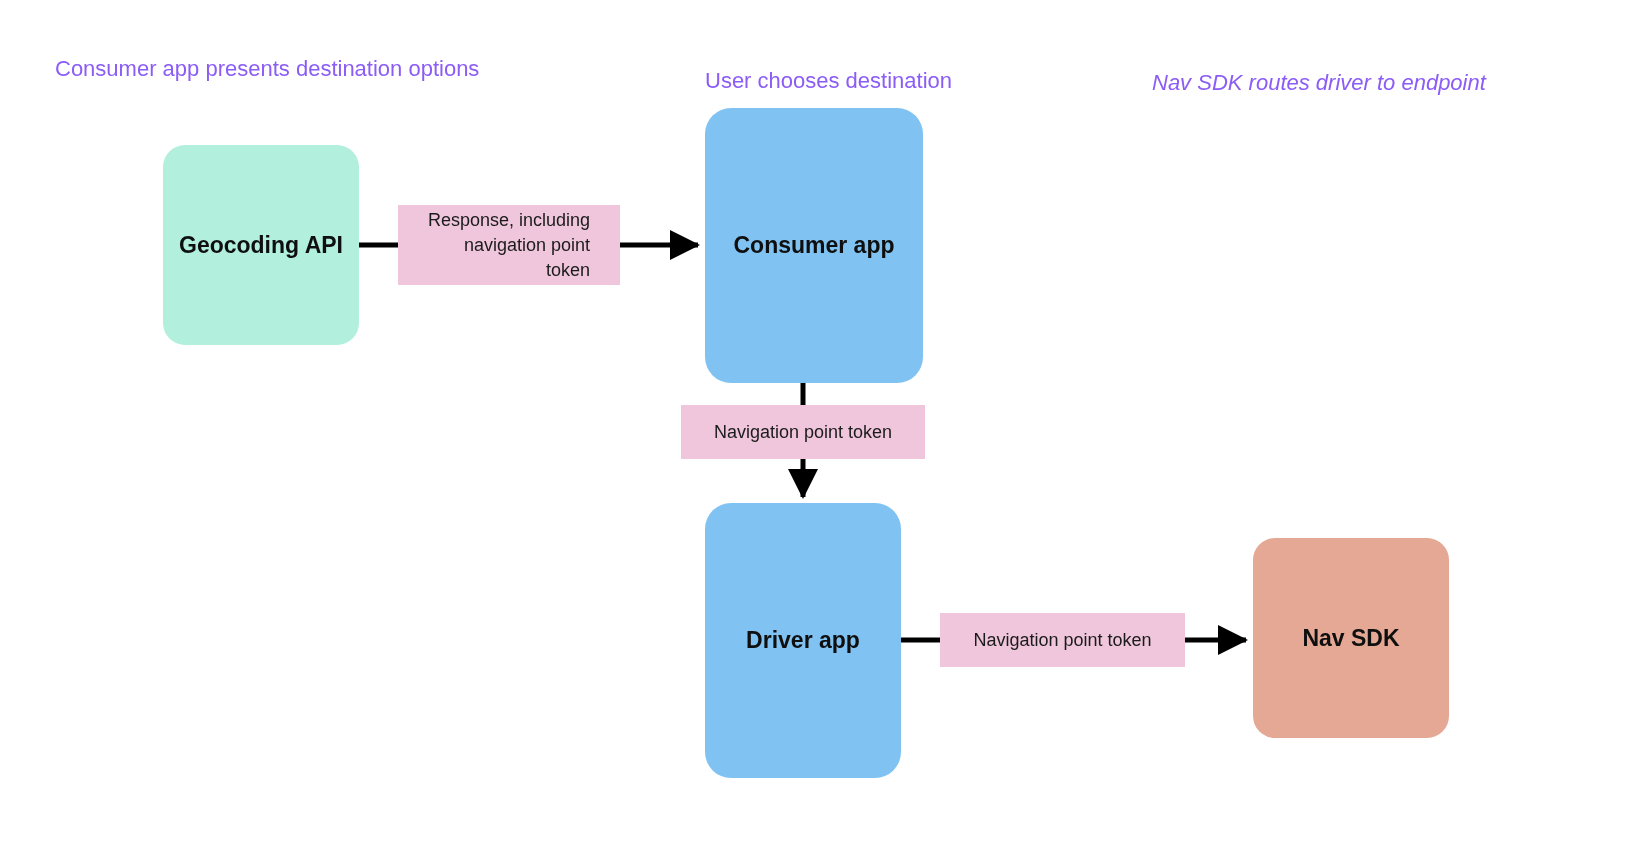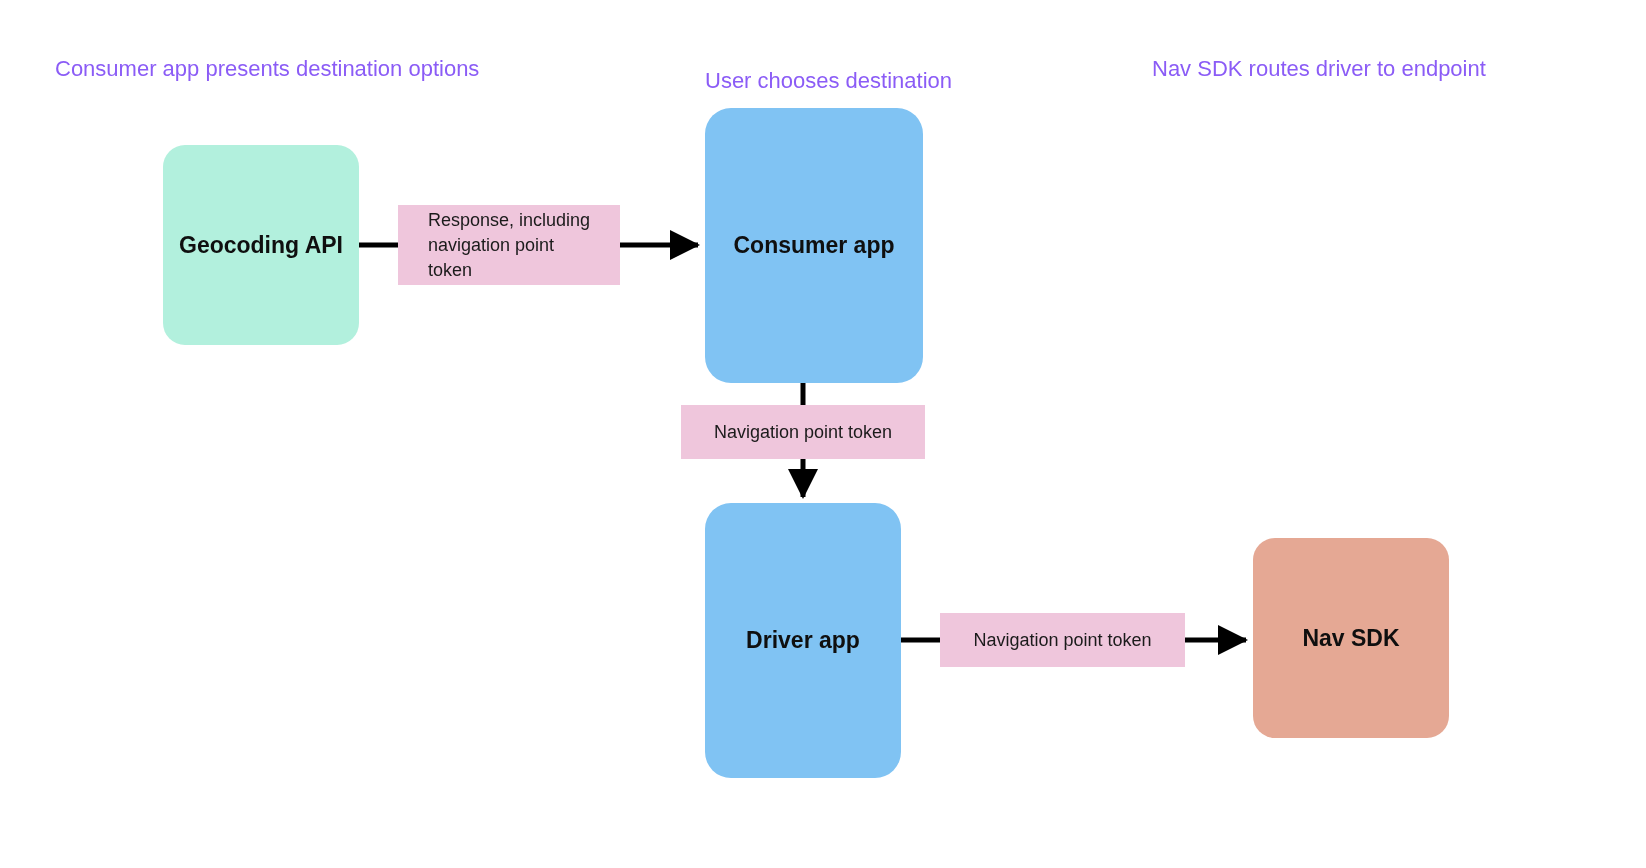--- a/index.html
+++ b/index.html
@@ -24,21 +24,21 @@
   .caption {
     position: absolute;
     font-size: 22px;
     line-height: 26px;
     color: #8b5cf6;
     font-weight: 400;
     white-space: nowrap;
   }
   #caption-1 { left: 55px;   top: 56px; }
   #caption-2 { left: 669px;  top: 68px; margin-left: 36px; }
-  #caption-3 { left: 1152px; top: 56px; }
+  #caption-3 { left: 1152px; top: 70px; font-style: italic; }
 
   
   .node {
     position: absolute;
     border-radius: 22px;
     display: flex;
     align-items: center;
     justify-content: center;
     box-sizing: border-box;
   }
@@ -74,21 +74,21 @@
     box-sizing: border-box;
     display: flex;
     align-items: center;
     justify-content: center;
     padding: 4px 8px;
   }
   .edge-label span {
     font-size: 18px;
     line-height: 25px;
     color: #1b1b1b;
-    text-align: left;
+    text-align: right;
     font-weight: 400;
   }
   #label-response {
     left: 398px; top: 205px;
     width: 222px; height: 80px;
   }
   #label-token-vertical {
     left: 681px; top: 405px;
     width: 244px; height: 54px;
   }

